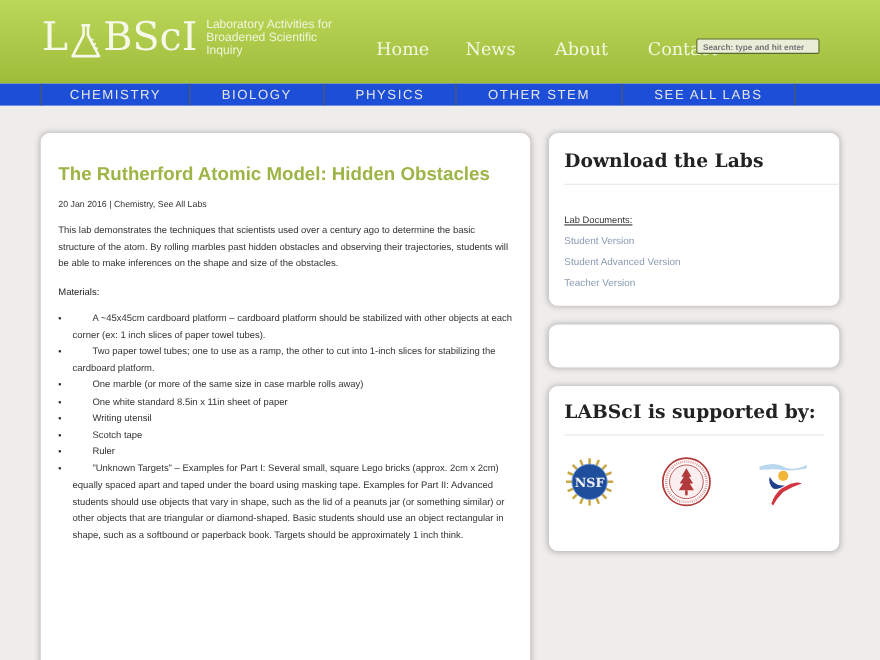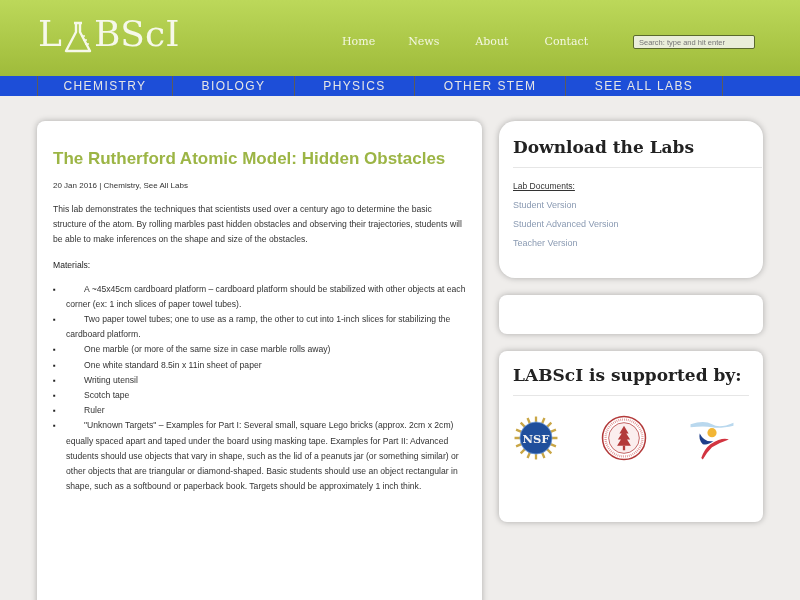--- a/index.html
+++ b/index.html
@@ -7,62 +7,63 @@
   body { background: #efedeb; font-family: "Liberation Sans", sans-serif; position: relative; }
 
   .header { position: absolute; left: 0; top: 0; width: 800px; height: 76px;
     background: linear-gradient(#bcd85a, #9fbb3a); }
   .logo { position: absolute; left: 38px; top: 14px; display: flex; align-items: center; }
   .logo-word { font-family: "DejaVu Serif", serif; font-size: 36px; color: #f6f8ea; letter-spacing: 0px; line-height: 40px; display: flex; align-items: flex-end; }
   .logo-flask { width: 30px; height: 34px; display: inline-block; margin: 0 1px; }
   .logo-tag { margin-left: 8px; font-size: 11px; line-height: 12px; color: #f0f4da; width: 120px; }
 
   .topnav { position: absolute; top: 35px; left: 342px; display: flex; }
-  .topnav a { font-family: "DejaVu Serif", serif; font-size: 11px; color: #f4f7e2; text-decoration: none; margin-right: 36px; }
+  .topnav a { font-family: "DejaVu Serif", serif; font-size: 16px; color: #f4f7e2; text-decoration: none; margin-right: 36px; }
   .topnav a:nth-child(1){ margin-right: 33px; }
-  .search { position: absolute; left: 633px; top: 35px; width: 122px; height: 14px;
+  .search { position: absolute; left: 633px; top: 35px; width: 112px; height: 14px;
     border: 1px solid #5a6a2c; border-radius: 2px; background: #eaeed9; font-size: 7.5px; color: #7a7a7a;
-    padding: 1px 5px; font-family: "Liberation Sans", sans-serif; }
+    padding: 1px 5px; font-family: "Liberation Sans", sans-serif; font-weight: bold; }
 
   .catnav { position: absolute; left: 0; top: 76px; width: 800px; height: 20px; background: #1d4ed8; display: flex; }
   .catnav .gap { width: 38px; border-right: 1px solid #5b5b5b; }
   .catnav a { display: flex; align-items: center; justify-content: center; color: #e6e6e6; font-size: 12px; letter-spacing: 1.4px; text-decoration: none; border-right: 1px solid #5b5b5b; }
 
   .card { position: absolute; background: #fff; border-radius: 8px; box-shadow: 0 0 6px rgba(0,0,0,0.28); }
   .main { left: 37px; top: 121px; width: 445px; height: 500px; padding: 30px 16px 0 16px; }
   .title { color: #9cb545; font-size: 17px; font-weight: bold; line-height: 16px; }
   .meta { font-size: 8px; color: #333; margin-top: 14px; }
   .para { font-size: 8.6px; color: #333; line-height: 15.2px; margin-top: 12px; }
   .mat-label { font-size: 8.6px; color: #222; font-weight: normal; margin-top: 12px; }
   ul.mats { list-style: none; margin-top: 12px; margin-left: 13px; }
   ul.mats li { font-size: 8.6px; color: #333; line-height: 15.2px; position: relative; text-indent: 18px; }
   ul.mats li::before { content: "▪"; position: absolute; left: -13px; text-indent: 0; font-size: 8px; color: #222; }
 
-  .side1 { left: 499px; top: 121px; width: 264px; height: 157px; padding: 16px 1px 0 14px; border-radius: 16px; }
+  .side1 { left: 499px; top: 121px; width: 264px; height: 157px; padding: 16px 1px 0 14px; }
   .side-h { font-family: "DejaVu Serif", serif; font-size: 17px; color: #222; padding-bottom: 10px; border-bottom: 1px solid #e6e6e6; }
-  .lab-docs { font-size: 8.5px; color: #333; text-decoration: underline; margin-top: 13px; }
+  .lab-docs { font-size: 8.5px; color: #333; text-decoration: underline; margin-top: 27px; }
   .side1 a { display: block; font-size: 9px; color: #8a9ab2; text-decoration: none; margin-top: 9px; }
   .side2 { left: 499px; top: 295px; width: 264px; height: 39px; }
-  .side3 { left: 499px; top: 351px; width: 264px; height: 171px; padding: 14px 14px 0 14px; }
+  .side3 { left: 499px; top: 351px; width: 264px; height: 150px; padding: 14px 14px 0 14px; }
   .logos { display: flex; align-items: center; margin-top: 12px; gap: 28px; }
   .logo-item { width: 60px; height: 60px; margin-right: 14px; }
 </style>
 </head>
 <body>
 
 <div class="header">
   <div class="logo">
     <div class="logo-word">
       <span>L</span>
       <svg class="logo-flask" viewBox="0 0 30 34">
         <path d="M11 3 L19 3 M13 3 L13 12 L3 31 L27 31 L17 12 L17 3" fill="none" stroke="#f6f8ea" stroke-width="2.4" stroke-linejoin="round"></path>
         <path d="M18 16 L22 16 M20 20 L24 20 M22 24 L26 24" stroke="#f6f8ea" stroke-width="1.6"></path>
       </svg>
       <span>BScI</span>
     </div>
+    <div class="logo-tag">Laboratory Activities for Broadened Scientific Inquiry</div>
   </div>
   <nav class="topnav">
     <a href="#">Home</a>
     <a href="#">News</a>
     <a href="#">About</a>
     <a href="#">Contact</a>
   </nav>
   <input class="search" placeholder="Search: type and hit enter" style="">
 </div>
 

